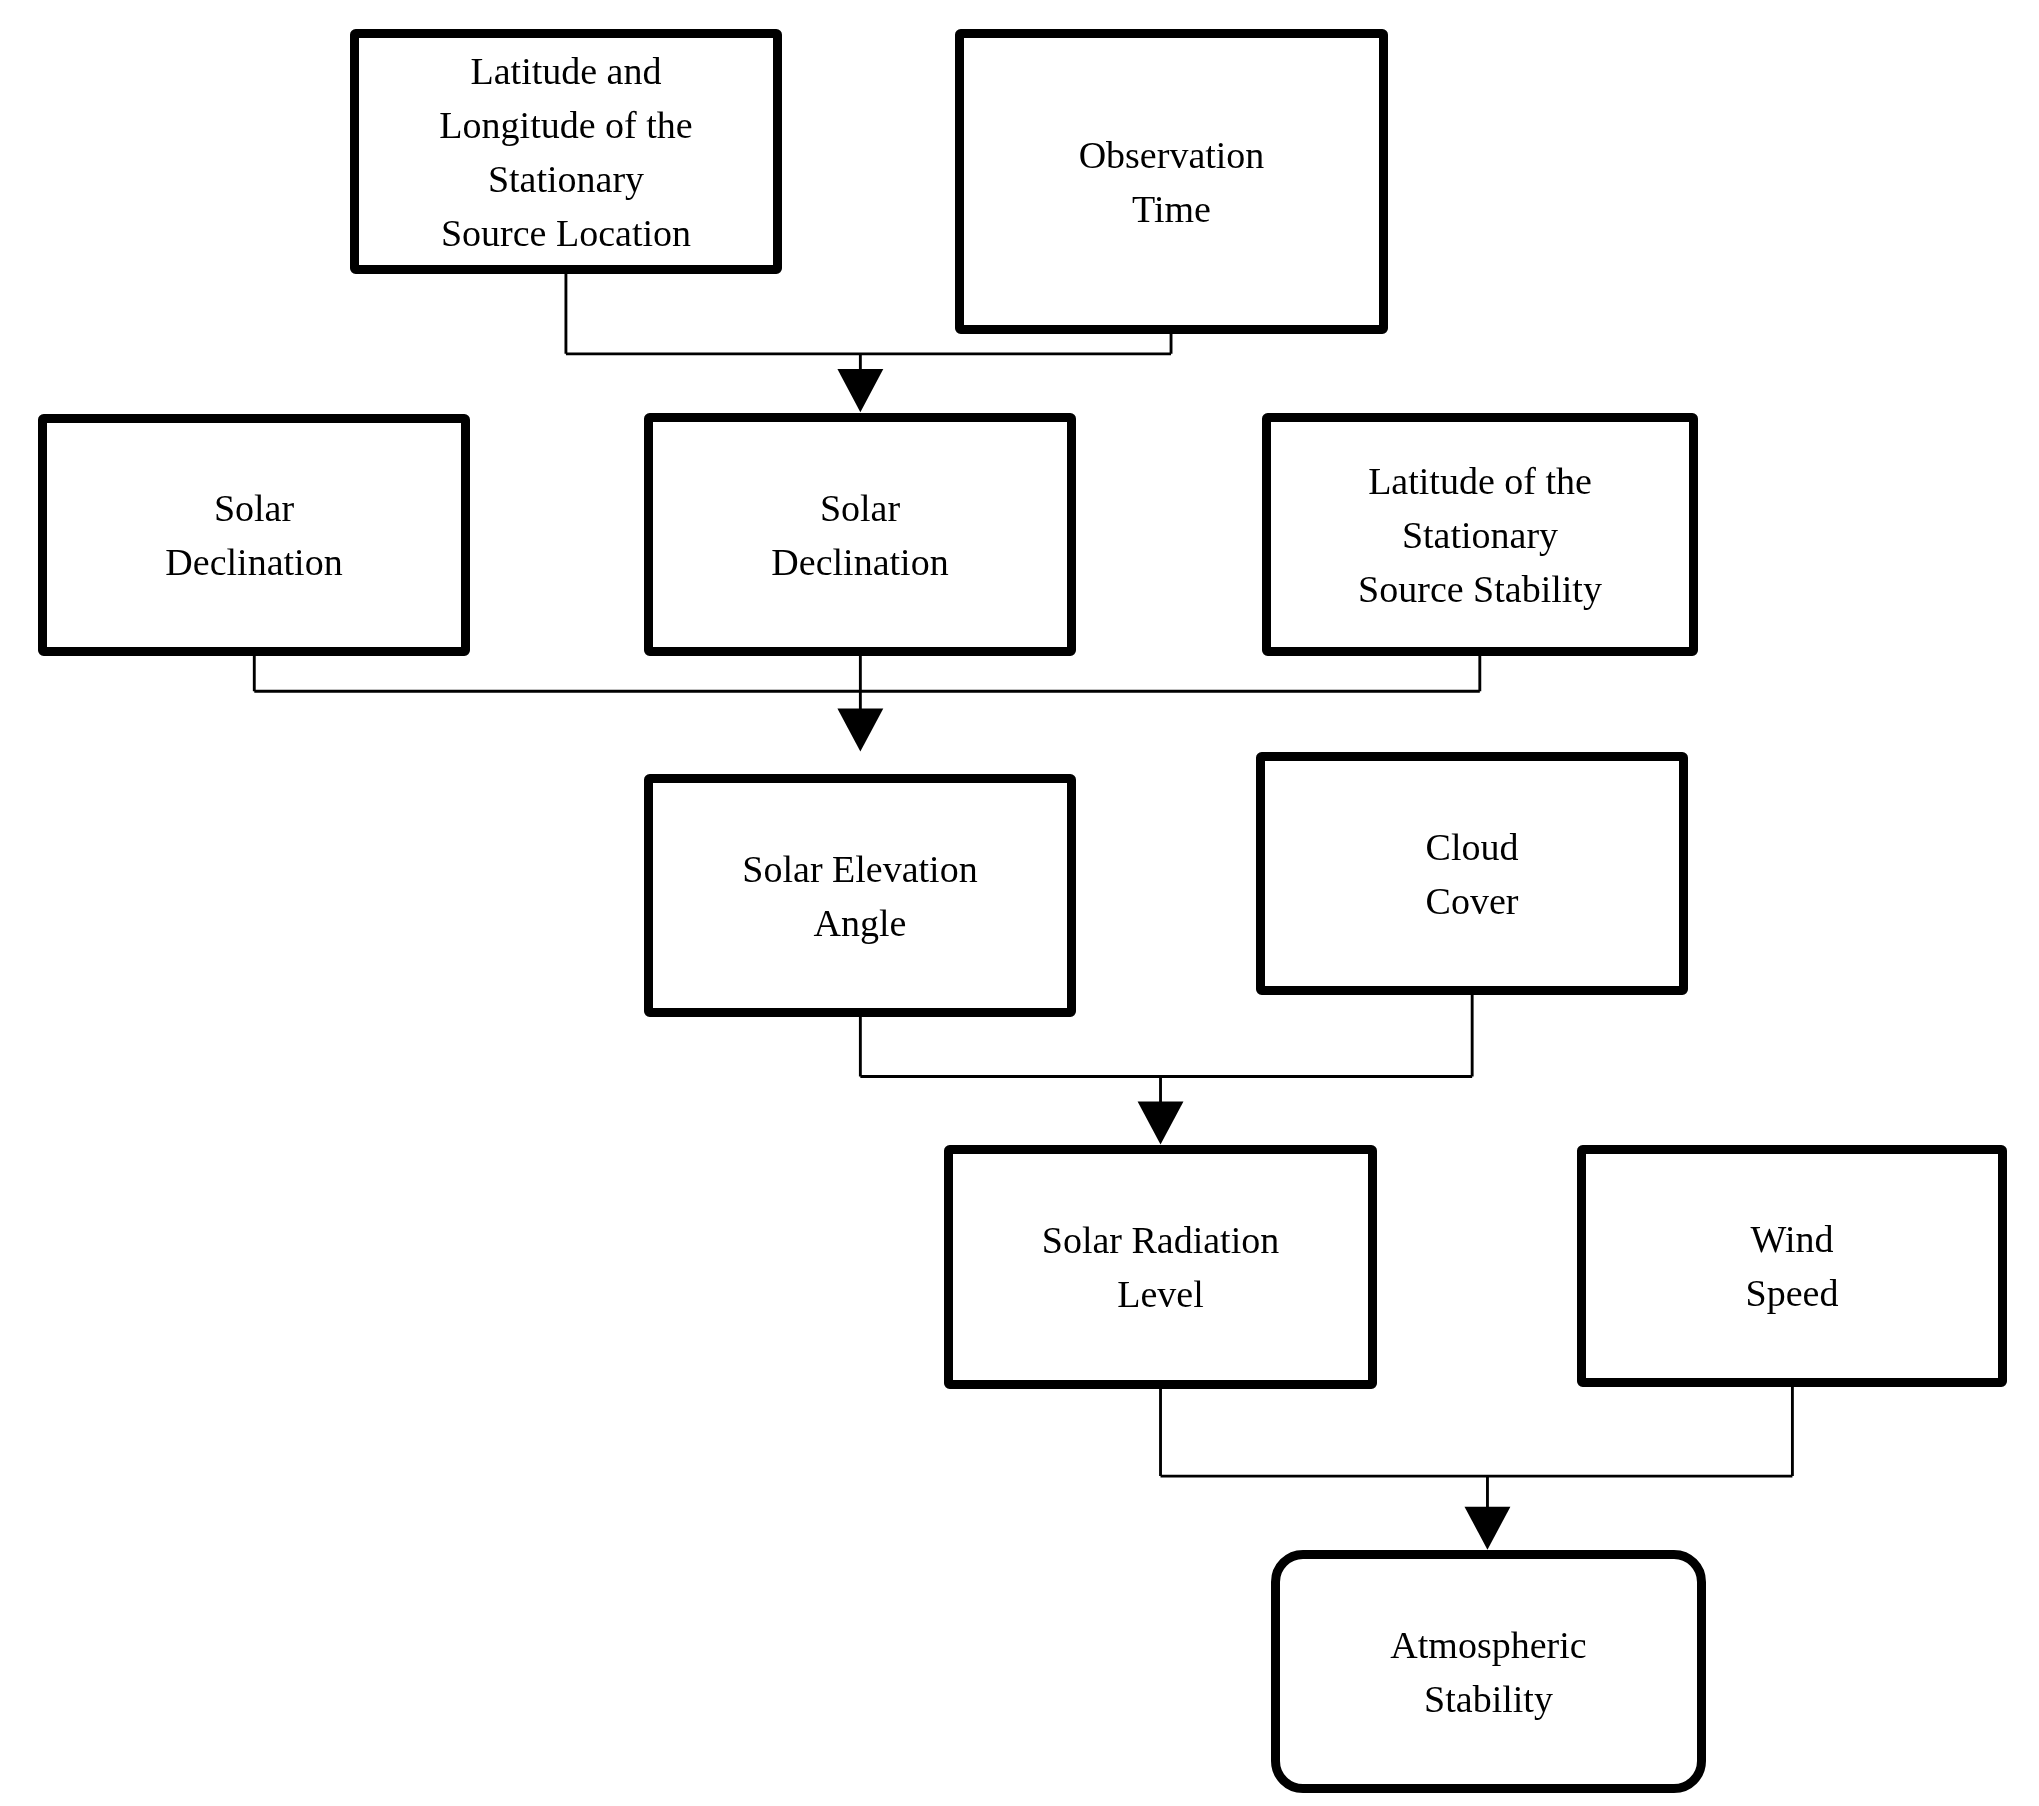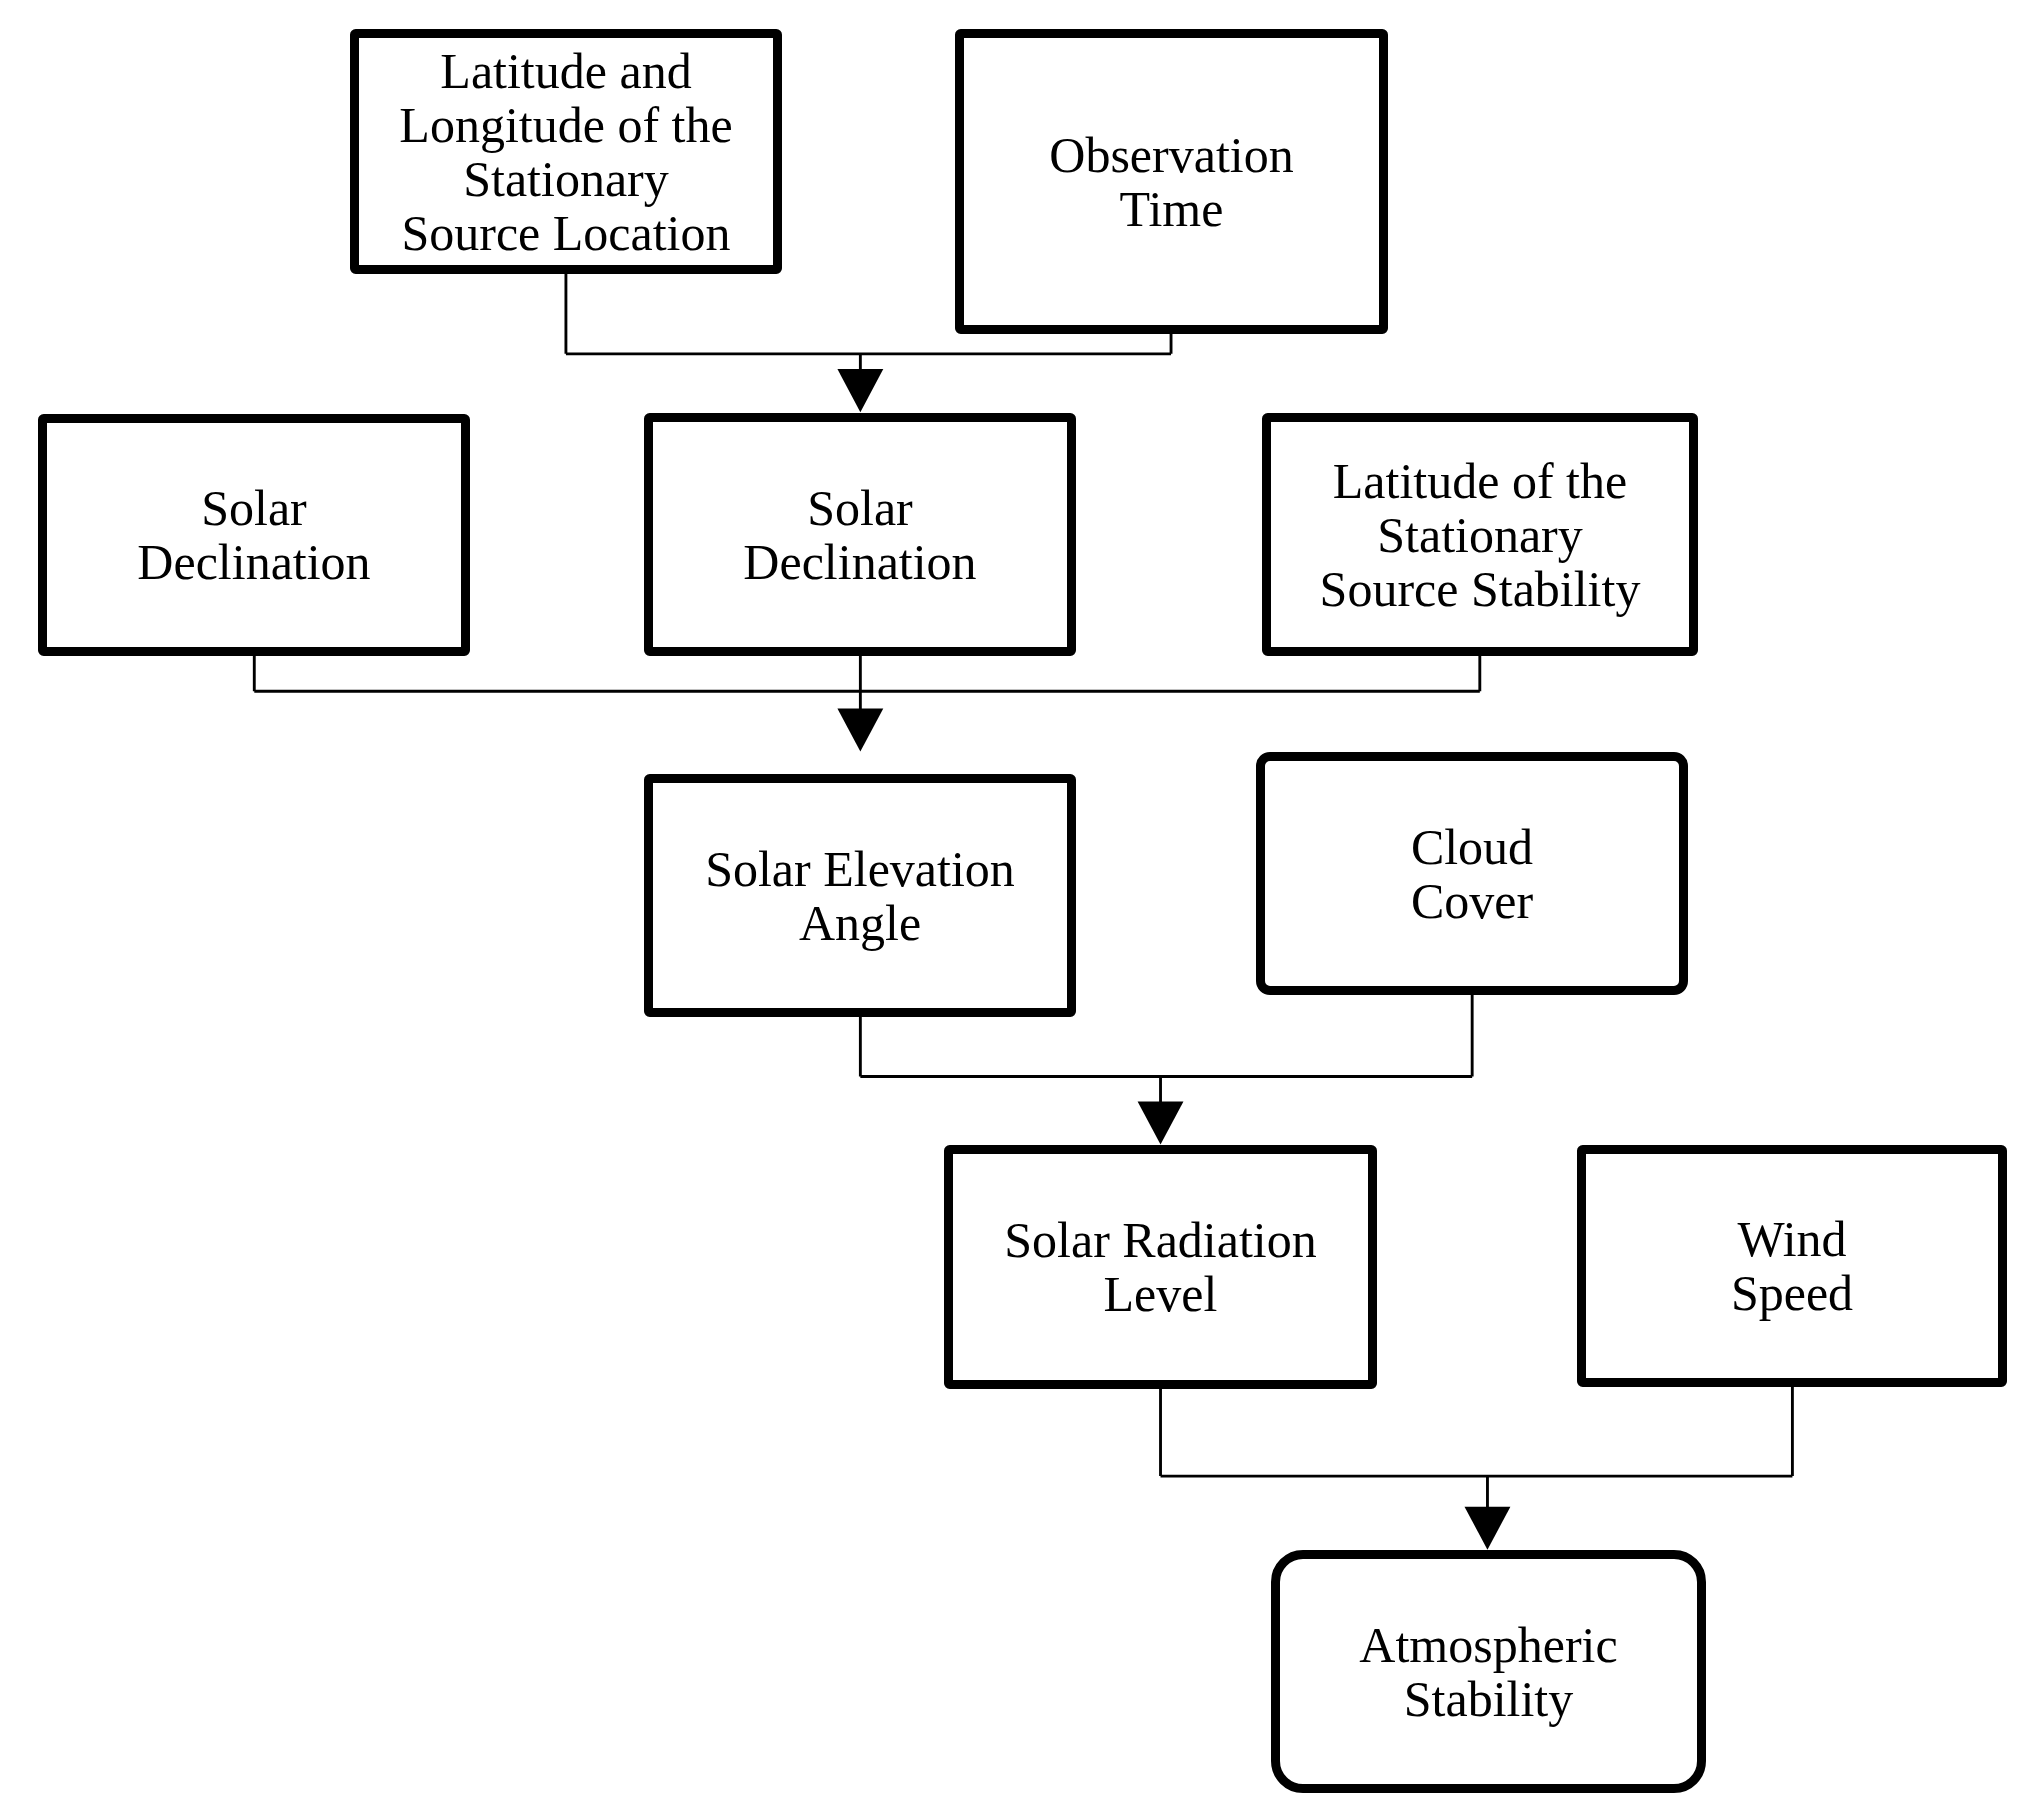--- a/index.html
+++ b/index.html
@@ -40,31 +40,31 @@
     display: flex;
     align-items: center;
     justify-content: center;
     z-index: 1;
   }
   .node .label {
     display: block;
     text-align: center;
     white-space: pre-line;
     font-family: "Liberation Serif", serif;
-    font-size: 50px;
+    font-size: 38px;
     line-height: 54px;
     color: #000000;
   }
   .n-a { left: 350px;  top: 29px;   width: 432px; height: 245px; }
   .n-b { left: 955px;  top: 29px;   width: 433px; height: 305px; }
   .n-c { left: 38px;   top: 414px;  width: 432px; height: 242px; }
   .n-d { left: 644px;  top: 413px;  width: 432px; height: 243px; }
   .n-e { left: 1262px; top: 413px;  width: 436px; height: 243px; }
   .n-f { left: 644px;  top: 774px;  width: 432px; height: 243px; }
-  .n-g { left: 1256px; top: 752px;  width: 432px; height: 243px; border-radius: 14px; }
+  .n-g { left: 1256px; top: 752px;  width: 432px; height: 243px; }
   .n-h { left: 944px;  top: 1145px; width: 433px; height: 244px; }
   .n-i { left: 1577px; top: 1145px; width: 430px; height: 242px; }
   .n-j { left: 1271px; top: 1550px; width: 435px; height: 243px; border-radius: 32px; }
 </style>
 </head>
 <body>
 
 <div class="canvas">
 
   <svg class="connectors" viewBox="0 0 2134 1890" xmlns="http://www.w3.org/2000/svg">

